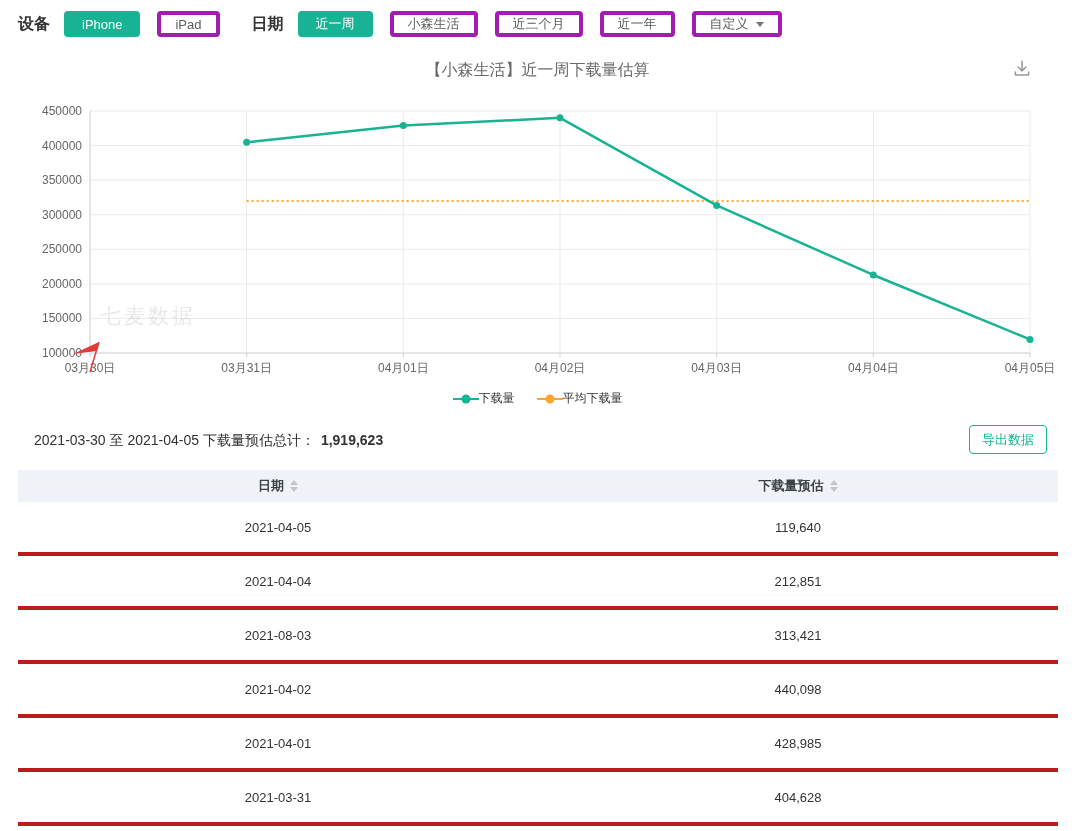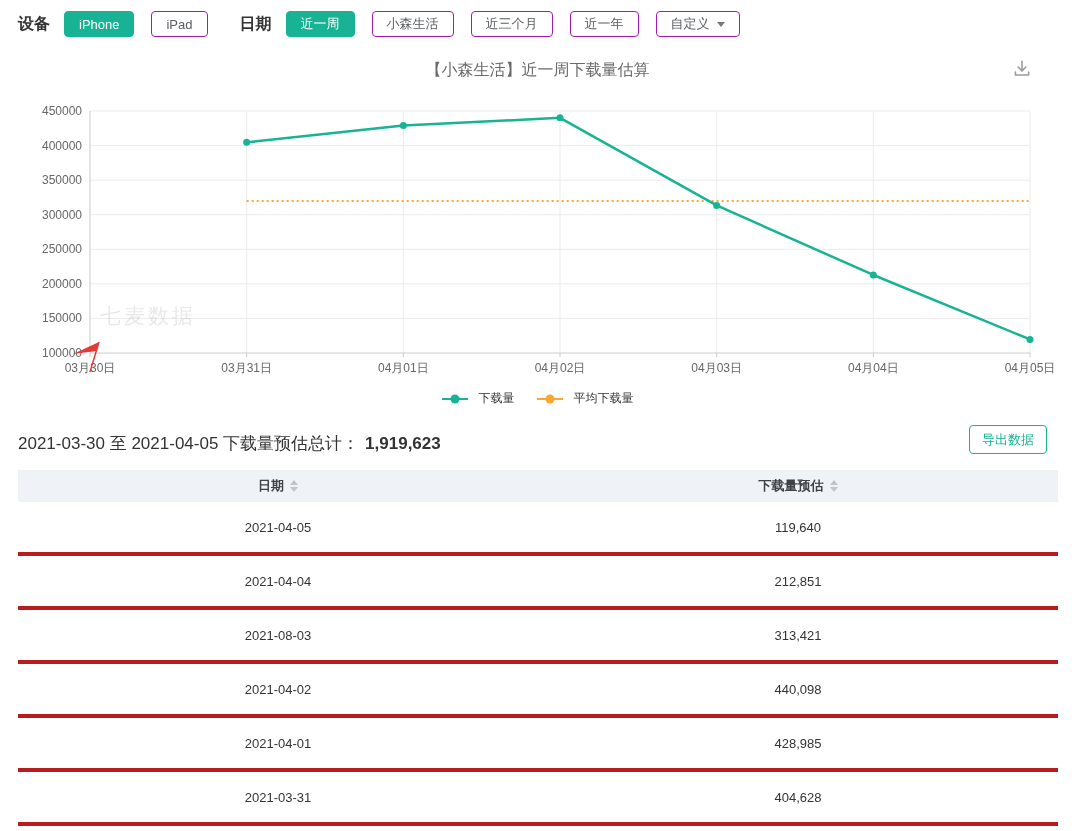--- a/index.html
+++ b/index.html
@@ -5,45 +5,45 @@
   * { box-sizing: border-box; margin: 0; padding: 0; }
   html,body { width:1075px; height:831px; background:#fff; overflow:hidden; position:relative;
     font-family:"Liberation Sans","DejaVu Sans",sans-serif; color:#333; }
 
   
   .toolbar { position:absolute; top:11px; left:18px; display:flex; align-items:center; }
   .tb-label { font-size:16px; font-weight:bold; color:#333; margin-right:14px; }
   .tb-label.date { margin-left:32px; }
   .btn-group { display:flex; align-items:center; gap:17px; }
   .pill { display:inline-flex; align-items:center; justify-content:center; height:26px;
-    padding:0 14px; font-size:13px; border-radius:4px; border:1px solid #a21caf;
+    padding:0 14px; font-size:13px; border-radius:4px; border:4px solid #a21caf;
     background:#fff; color:#5a5e62; cursor:pointer; }
   .pill.selected { background:var(--accent); border-color:var(--accent); color:#fff; }
   .caret-down { width:0; height:0; border-left:4px solid transparent; border-right:4px solid transparent;
     border-top:5px solid #73777b; margin-left:7px; }
 
   
   .chart-title { position:absolute; top:60px; left:0; width:100%; text-align:center;
     font-size:16px; color:#6a6a6a; }
   .dl-icon { position:absolute; top:58px; right:42px; width:22px; height:22px; cursor:pointer; }
 
   
   #chart-svg { position:absolute; top:95px; left:0; }
   #chart-svg text { font-size:12px; fill:#666; }
   #chart-svg text.ty { text-anchor:end; }
   #chart-svg text.tx { text-anchor:middle; }
   #chart-svg text.watermark { font-size:21px; fill:#000; opacity:0.09; letter-spacing:3px; }
 
   
   .legend { position:absolute; top:390px; left:0; width:100%; display:flex;
     justify-content:center; align-items:center; gap:22px; }
-  .legend-item { display:inline-flex; align-items:center; gap:11px; font-size:12px; color:#333; cursor:pointer; }
-
-  
-  .summary { position:absolute; top:432px; left:18px; font-size:17px; color:#333; }
+  .legend-item { display:inline-flex; align-items:center; gap:0; font-size:12px; color:#333; cursor:pointer; }
+
+  
+  .summary { position:absolute; top:432px; left:34px; font-size:14px; color:#333; }
   .summary b { margin-left:6px; }
   .export-btn { position:absolute; top:425px; right:28px; height:29px; padding:0 12px;
     display:inline-flex; align-items:center; font-size:13px; color:var(--accent);
     border:1px solid var(--accent); border-radius:4px; background:#fff; cursor:pointer; }
 
   
   .table { position:absolute; top:470px; left:18px; width:1040px; }
   .thead { display:flex; height:32px; background:#eff3f8; }
   .th { flex:1; display:flex; align-items:center; justify-content:center;
     font-size:13px; font-weight:bold; color:#3d4247; cursor:pointer; }

